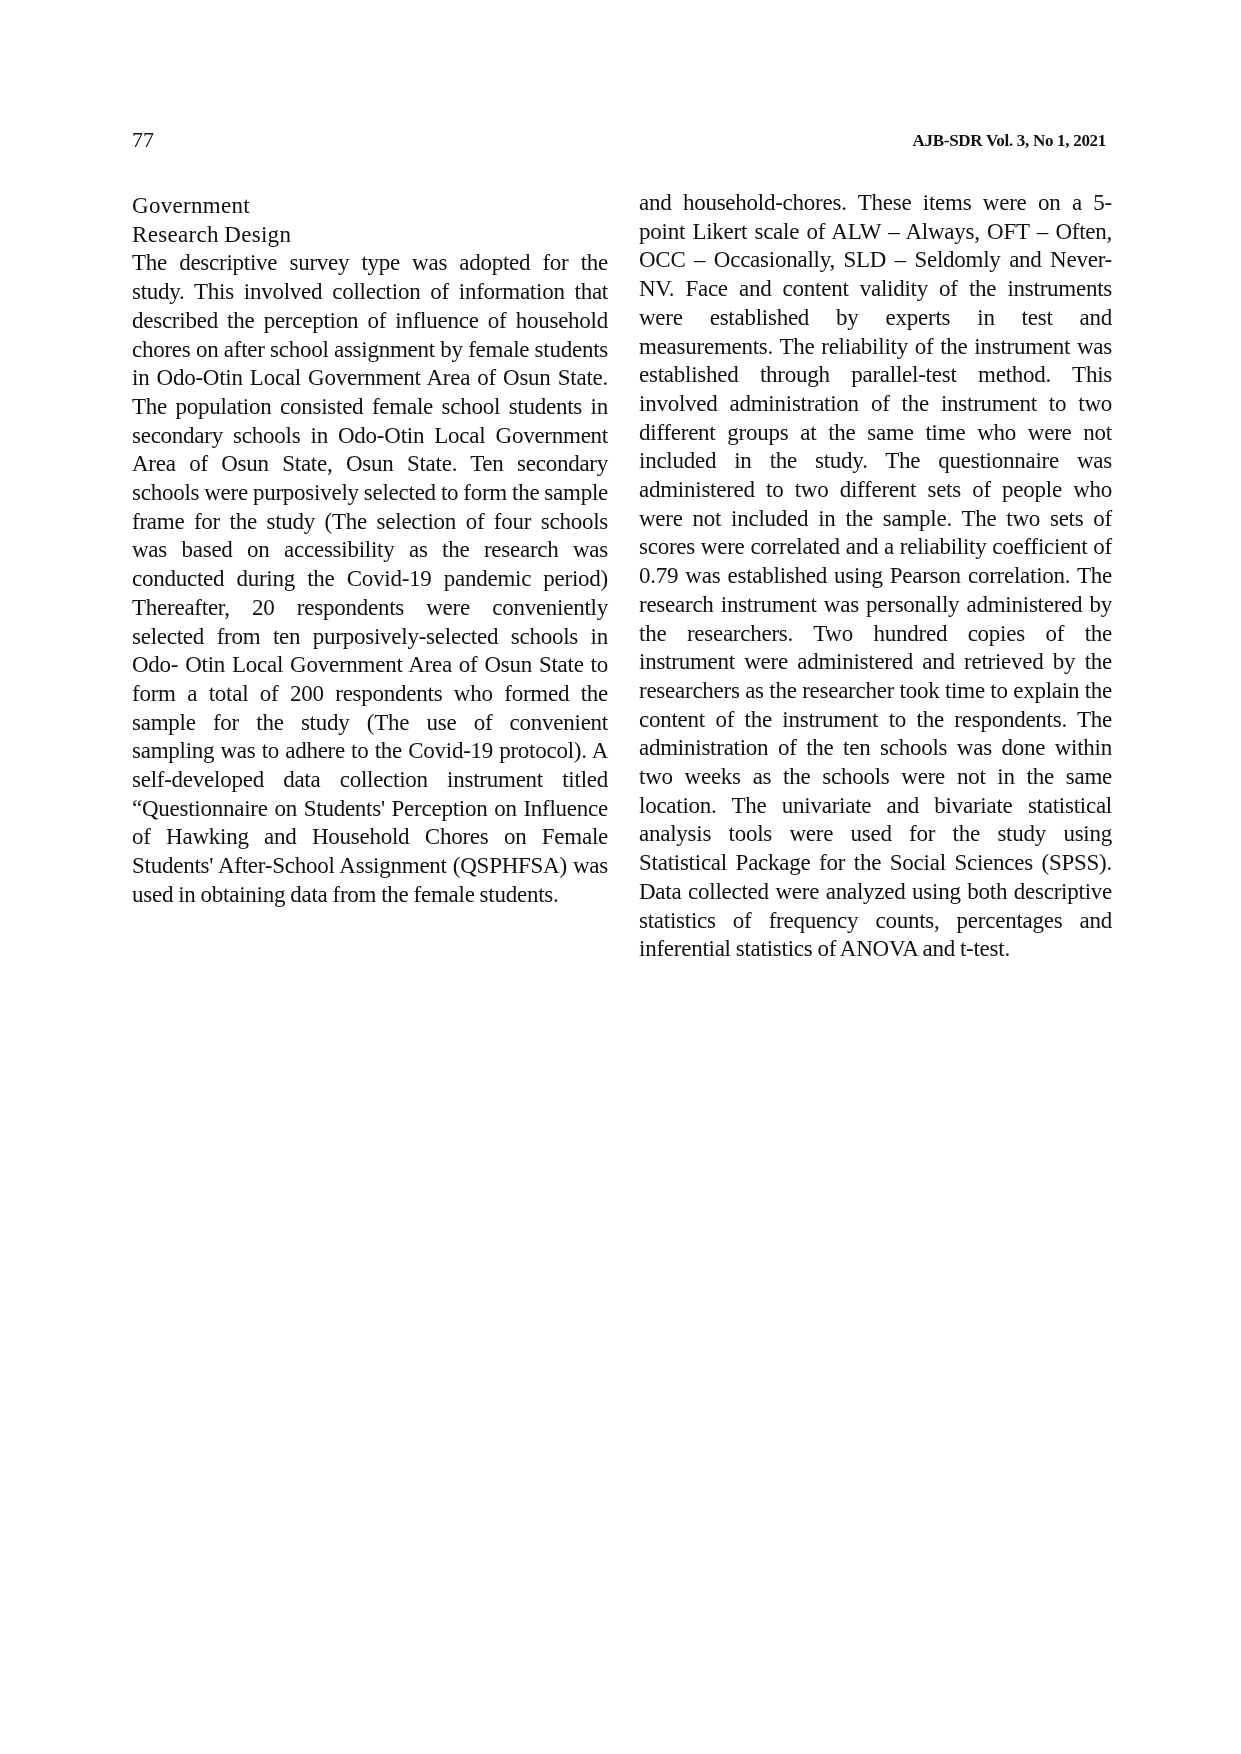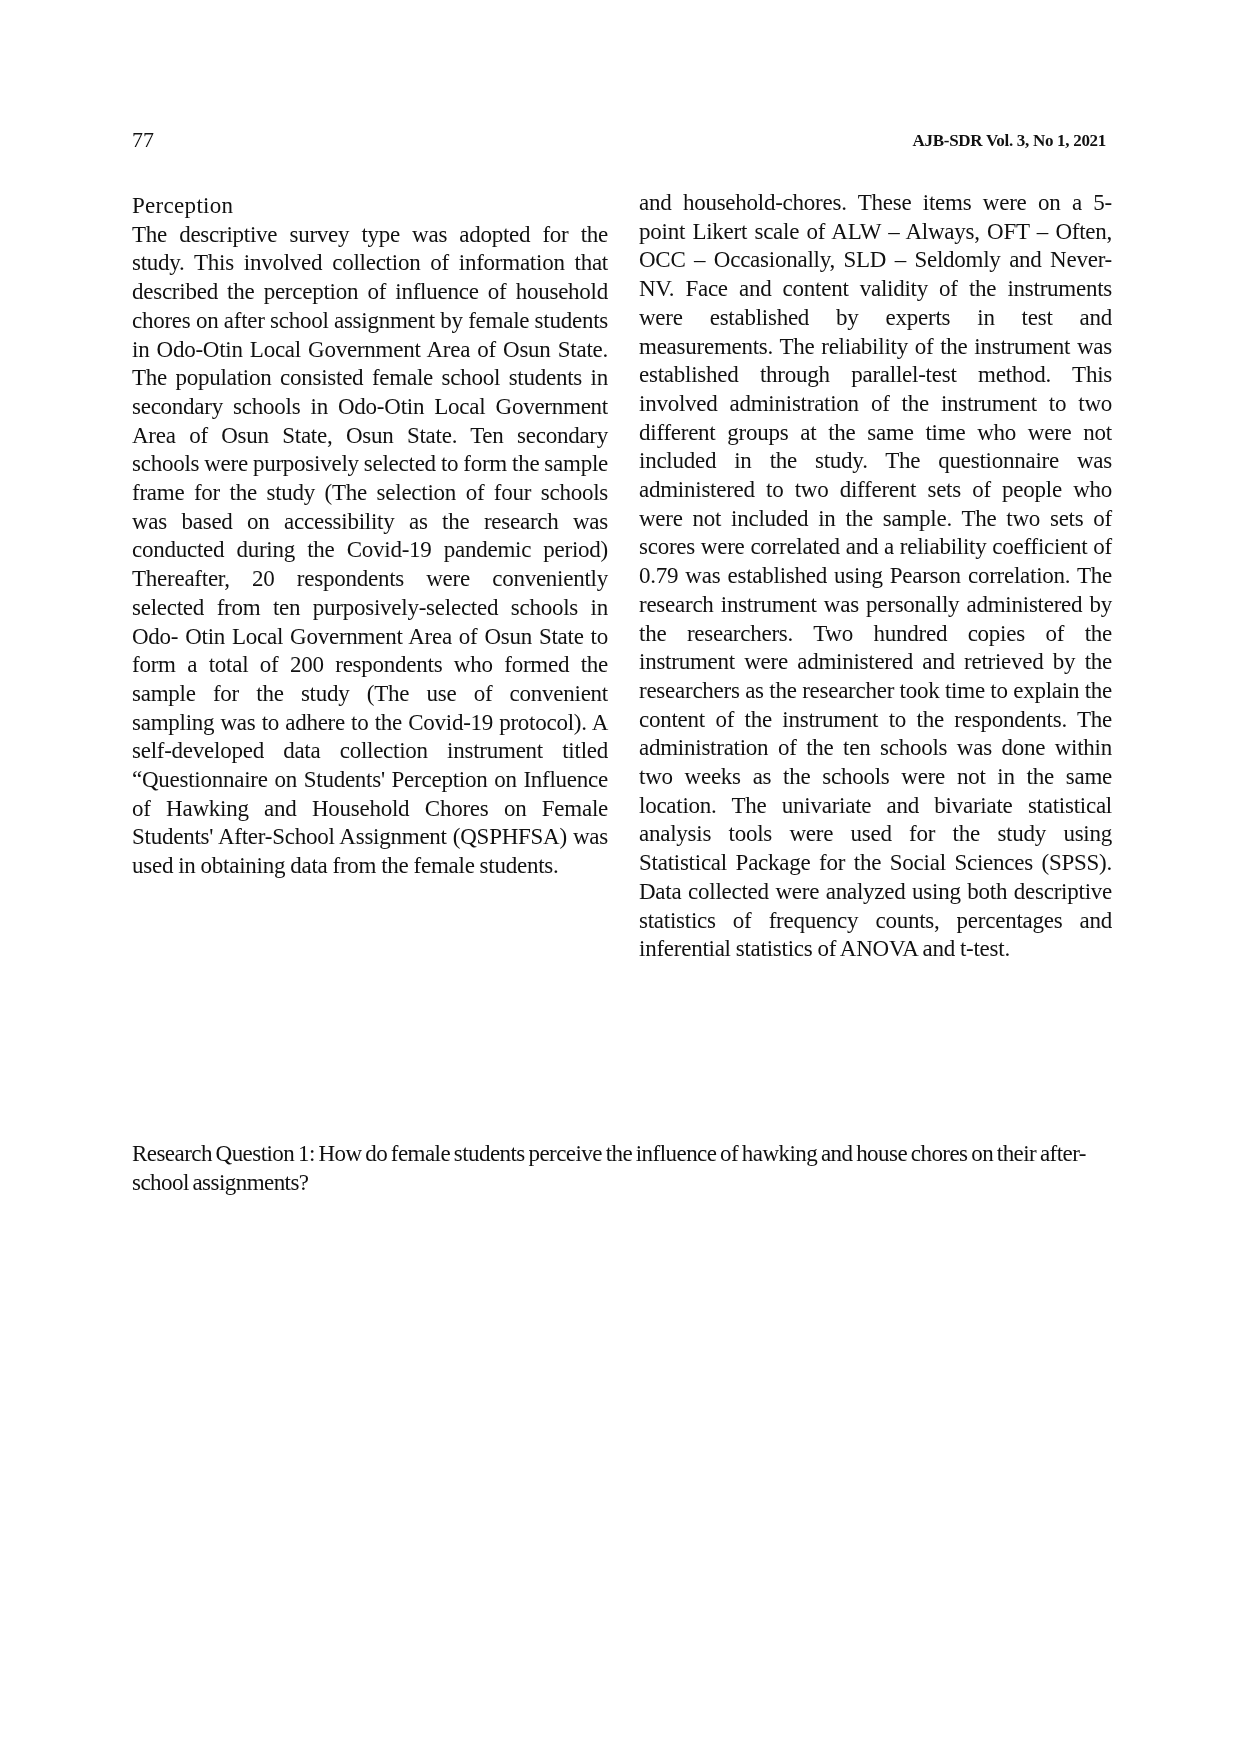--- a/index.html
+++ b/index.html
@@ -32,24 +32,24 @@
   }
   .bottom-block p { margin: 0; }
 </style>
 </head>
 <body>
 
 <div class="page-number">77</div>
 <div class="running-header">AJB-SDR Vol. 3, No 1, 2021</div>
 
 <div class="col col-left">
-  <p class="heading">Perception</p>
+  <p class="heading">Government</p>
+  <p class="heading">Research Design</p>
   <p>The descriptive survey type was adopted for the study. This involved collection of information that described the perception of influence of household chores on after school assignment by female students in Odo-Otin Local Government Area of Osun State. The population consisted female school students in secondary schools in Odo-Otin Local Government Area of Osun State, Osun State. Ten secondary schools were purposively selected  to form the sample frame for the study (The selection of four schools was based on accessibility as the research was conducted during the Covid-19 pandemic period)     Thereafter, 20 respondents were conveniently selected from ten purposively-selected schools in Odo- Otin Local Government Area of Osun State to form a total of 200 respondents who formed the sample for the study  (The use of convenient sampling was to adhere to the Covid-19 protocol).  A self-developed data collection instrument titled “Questionnaire on Students' Perception on Influence of Hawking and Household Chores on Female Students' After-School Assignment (QSPHFSA) was used in obtaining data from the female students.</p>
   <div class="para-gap"></div>
 </div>
 
 <div class="col col-right">
   <p>and household-chores. These items were on a 5-point Likert scale of ALW – Always, OFT – Often, OCC – Occasionally, SLD – Seldomly and Never-NV.  Face and content validity of the instruments were established by experts in test and measurements. The reliability of the instrument was established through parallel-test method. This involved administration of the instrument to two different groups at the same time who were not included in the study. The questionnaire was administered to two different sets of people who were not included in the sample. The two sets of scores were correlated and a reliability coefficient of 0.79 was established using Pearson correlation. The research instrument was personally administered by the researchers. Two hundred copies of the instrument were administered and retrieved by the researchers as the researcher took time to explain the content of the instrument to the respondents. The administration of the ten schools was done within two weeks as the schools were not in the same location. The univariate and bivariate statistical analysis tools were used for the study using Statistical Package for the Social Sciences (SPSS). Data collected were analyzed using both descriptive statistics of frequency counts, percentages and inferential statistics of ANOVA and t-test.</p>
 </div>
 
 <div class="bottom-block">
-  <p>Research Question 1: How do female students perceive the influence of hawking and house chores on their after-school assignments?</p>
 </div>
 
 </body></html>

